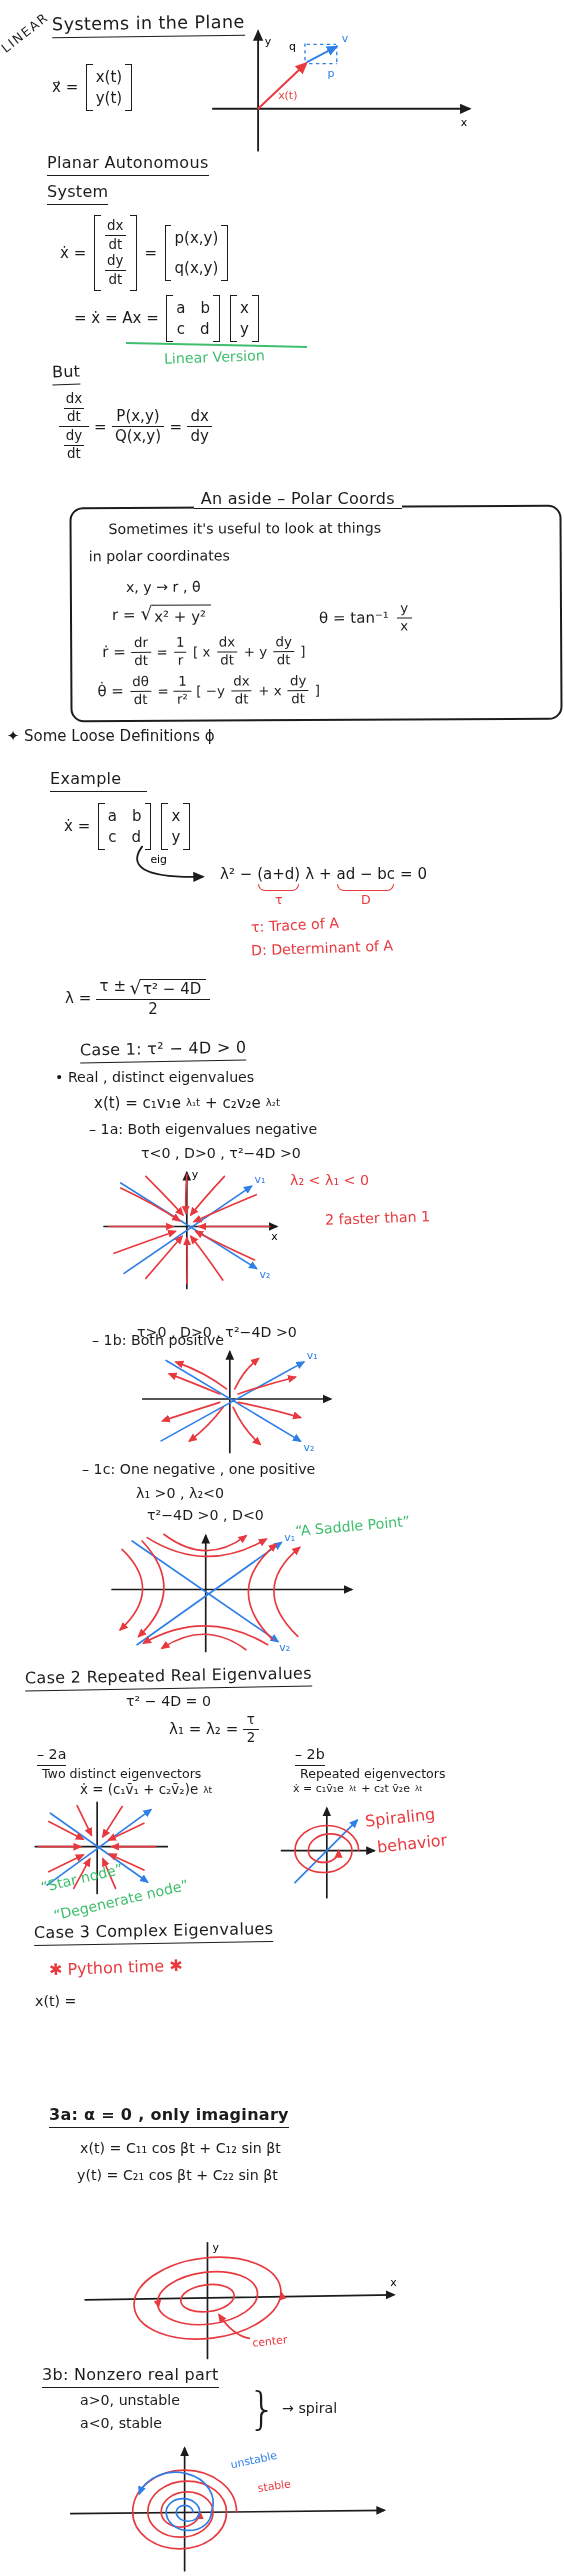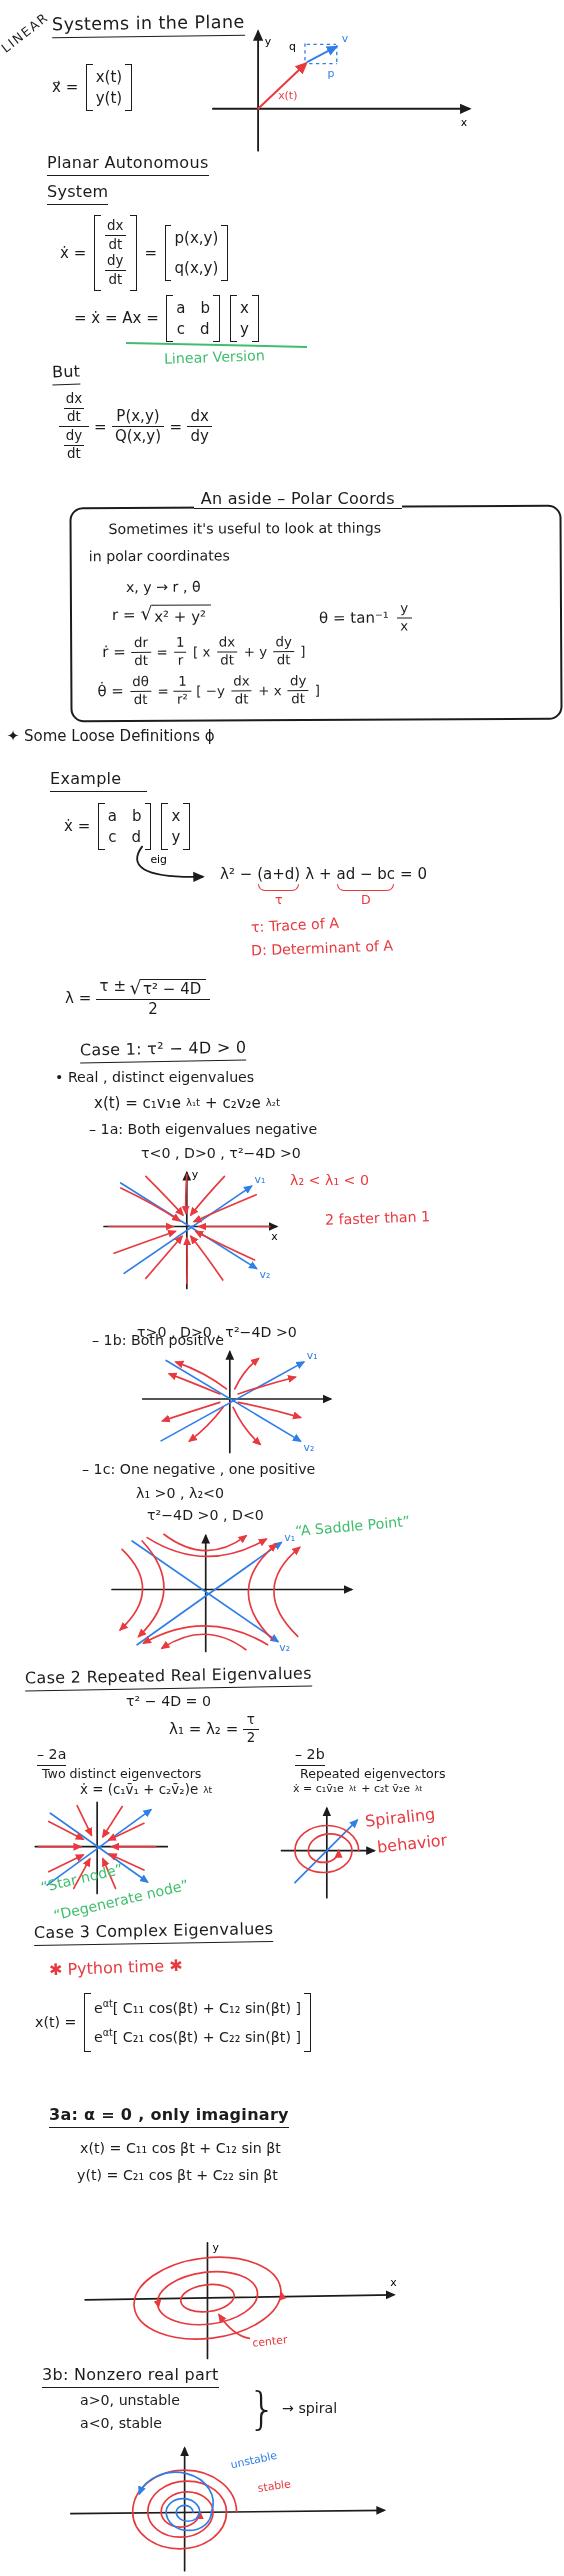--- a/index.html
+++ b/index.html
@@ -474,28 +474,20 @@
     <path d="M 96,58 A 38 30 0 0 0 20,58 A 34 26 0 0 0 88,58 A 26 20 0 0 0 36,58 A 18 14 0 0 0 72,58" fill="none" stroke="#e8393f" stroke-width="2" stroke-linecap="round" marker-end="url(#p5r)"></path>
   </svg>
   <span class="abs red note" style="left:365px;top:1808px;transform:rotate(-6deg);font-size:16px;">Spiraling</span>
   <span class="abs red note" style="left:377px;top:1834px;transform:rotate(-6deg);font-size:16px;">behavior</span>
 
   <span class="abs h2 ul" style="left:34px;top:1921px;transform:rotate(-1deg);">Case 3  Complex Eigenvalues</span>
   <span class="abs red note" style="left:49px;top:1958px;transform:rotate(-2deg);font-size:16px;">✱ Python time ✱</span>
 
   <div class="abs eq" style="left:35px;top:1993px;font-size:14.2px;">
     <span>x(t) =</span>
-    <span class="mx" style="gap:13.4px;padding:6.7px 10px;">
-      <span>
-        <span>e</span><span class="sup">αt</span><span>[ C₁₁ cos(βt) + C₁₂ sin(βt) ]</span>
-      </span>
-      <span>
-        <span>e</span><span class="sup">αt</span><span>[ C₂₁ cos(βt) + C₂₂ sin(βt) ]</span>
-      </span>
-    </span>
   </div>
 
   <span class="abs h2 ul" style="left:49px;top:2105px;font-weight:bold;">3a:  α = 0 ,  only imaginary</span>
   <span class="abs note" style="left:80px;top:2140px;">x(t) = C₁₁ cos βt  + C₁₂ sin βt</span>
   <span class="abs note" style="left:77px;top:2167px;">y(t) = C₂₁ cos βt  + C₂₂ sin βt</span>
 
   <svg class="abs" style="left:75px;top:2236px;" width="327" height="126" viewBox="0 0 390 150">
     <defs>
       <marker id="p6k" viewBox="0 0 10 10" refX="7" refY="5" markerWidth="6.5" markerHeight="6.5" orient="auto">
           <path d="M0,1 L9,5 L0,9 z" fill="#1c1c1c"></path>

